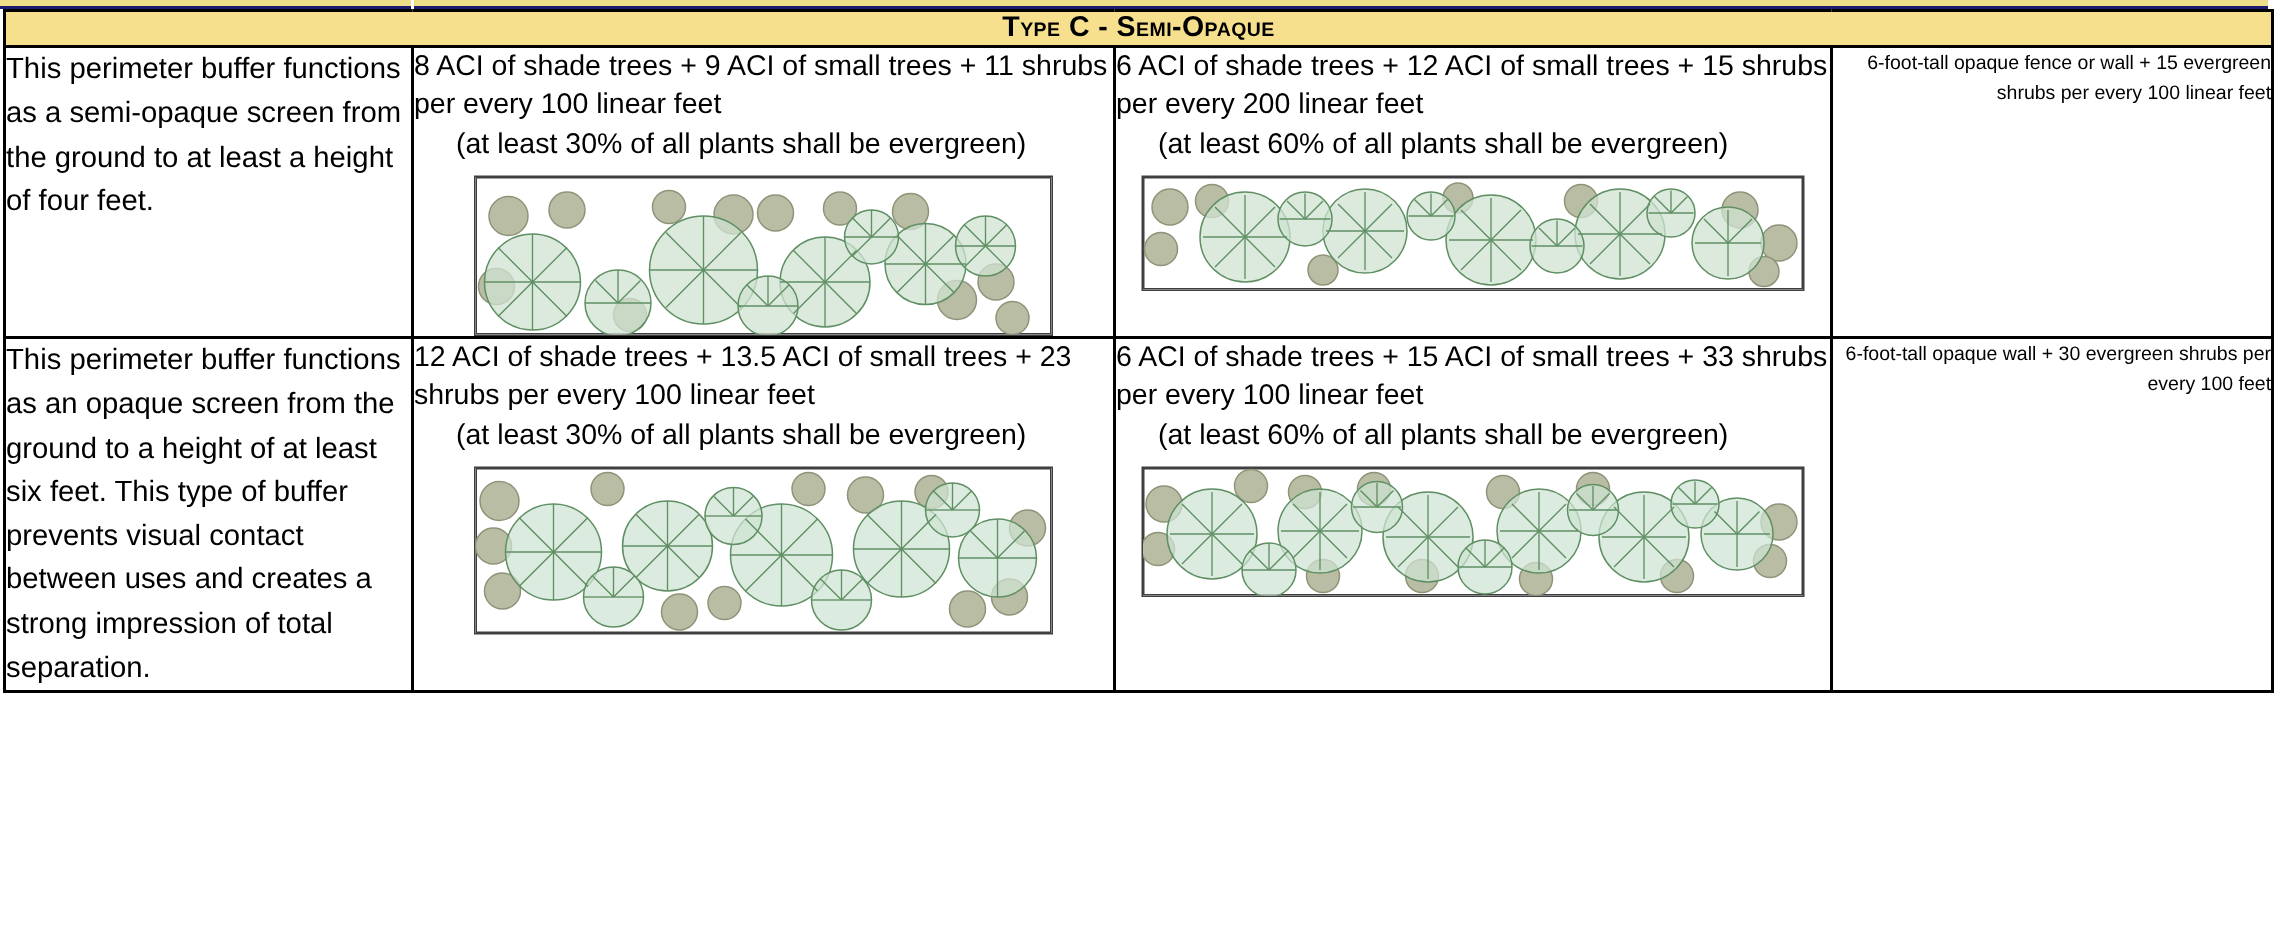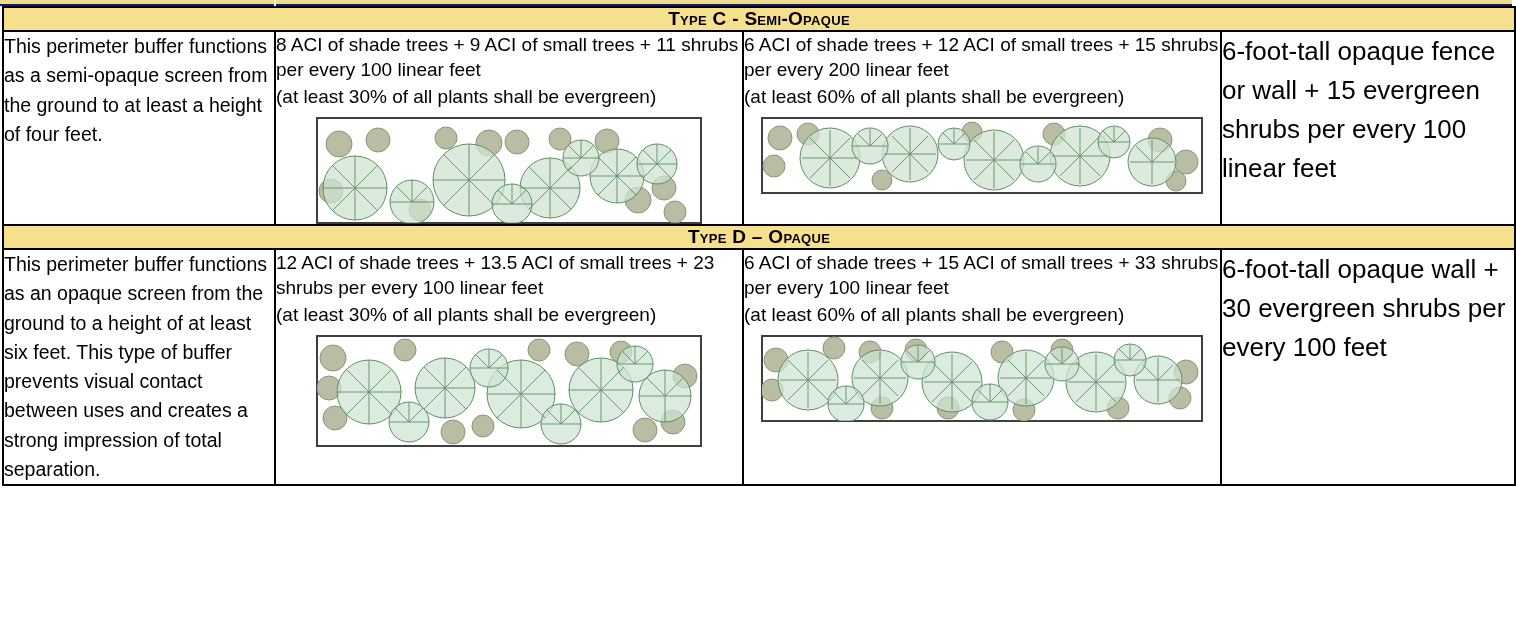--- a/index.html
+++ b/index.html
@@ -66,25 +66,25 @@
     line-height: 1.50;
     margin-left: 15px;
   }
   .opt-cell {
     padding: 8px 10px 8px 10px;
     text-align: left;
     font-size: 19px;
     line-height: 1.32;
   }
   .opt-text { margin: 0 0 2px 0; }
-  .opt-note { margin: 0; }
+  .opt-note { margin: 0; padding-left: 28px; }
 
   .fence-cell {
-    text-align: left;
-    font-size: 26px;
+    text-align: right;
+    font-size: 13px;
     line-height: 1.50;
     padding: 10px 14px;
     vertical-align: middle;
   }
 
   .illus-wrap {
     margin-top: 8px;
     display: flex;
     justify-content: center;
   }
@@ -336,23 +336,20 @@
                   <line x1="352" y1="24" x2="363" y2="13"></line>
                 </g>
               </g>
             </svg>
           </div>
         </td>
 
         <td class="fence-cell">6-foot-tall opaque fence or wall + 15 evergreen shrubs per every 100 linear feet</td>
       </tr>
 
-      <tr class="section-header">
-        <td colspan="4">Type D – Opaque</td>
-      </tr>
 
       <tr>
         <td class="desc-cell">This perimeter buffer functions as an opaque screen from the ground to a height of at least six feet. This type of buffer prevents visual contact between uses and creates a strong impression of total separation.</td>
 
         <td class="opt-cell">
           <p class="opt-text">12 ACI of shade trees + 13.5 ACI of small trees + 23 shrubs per every 100 linear feet</p>
           <p class="opt-note">(at least 30% of all plants shall be evergreen)</p>
           <div class="illus-wrap">
             <svg class="illus" width="384" height="110" viewBox="0 0 384 110">
               <rect x="0.5" y="0.5" width="383" height="109" fill="#ffffff" stroke="#3f3f3f" stroke-width="1"></rect>

